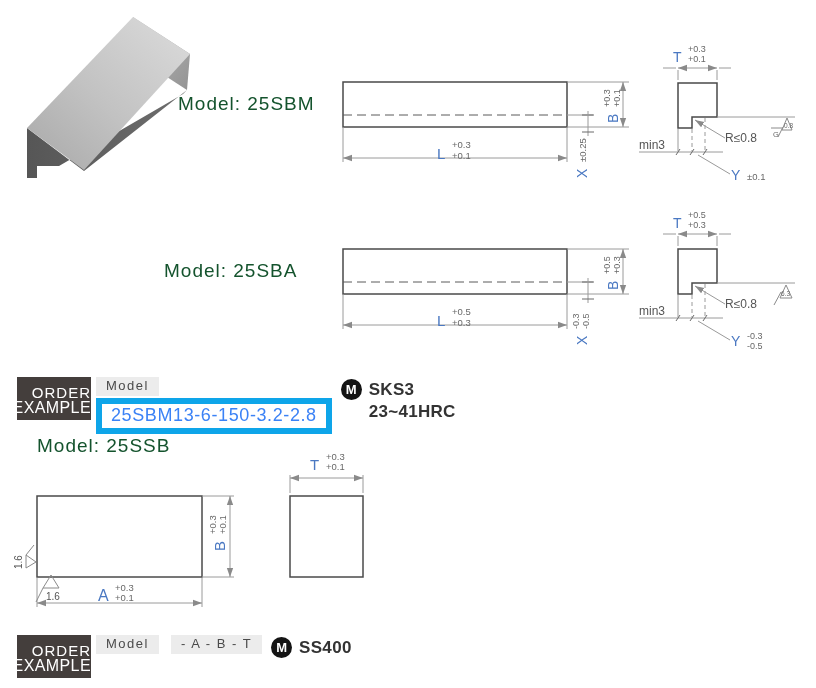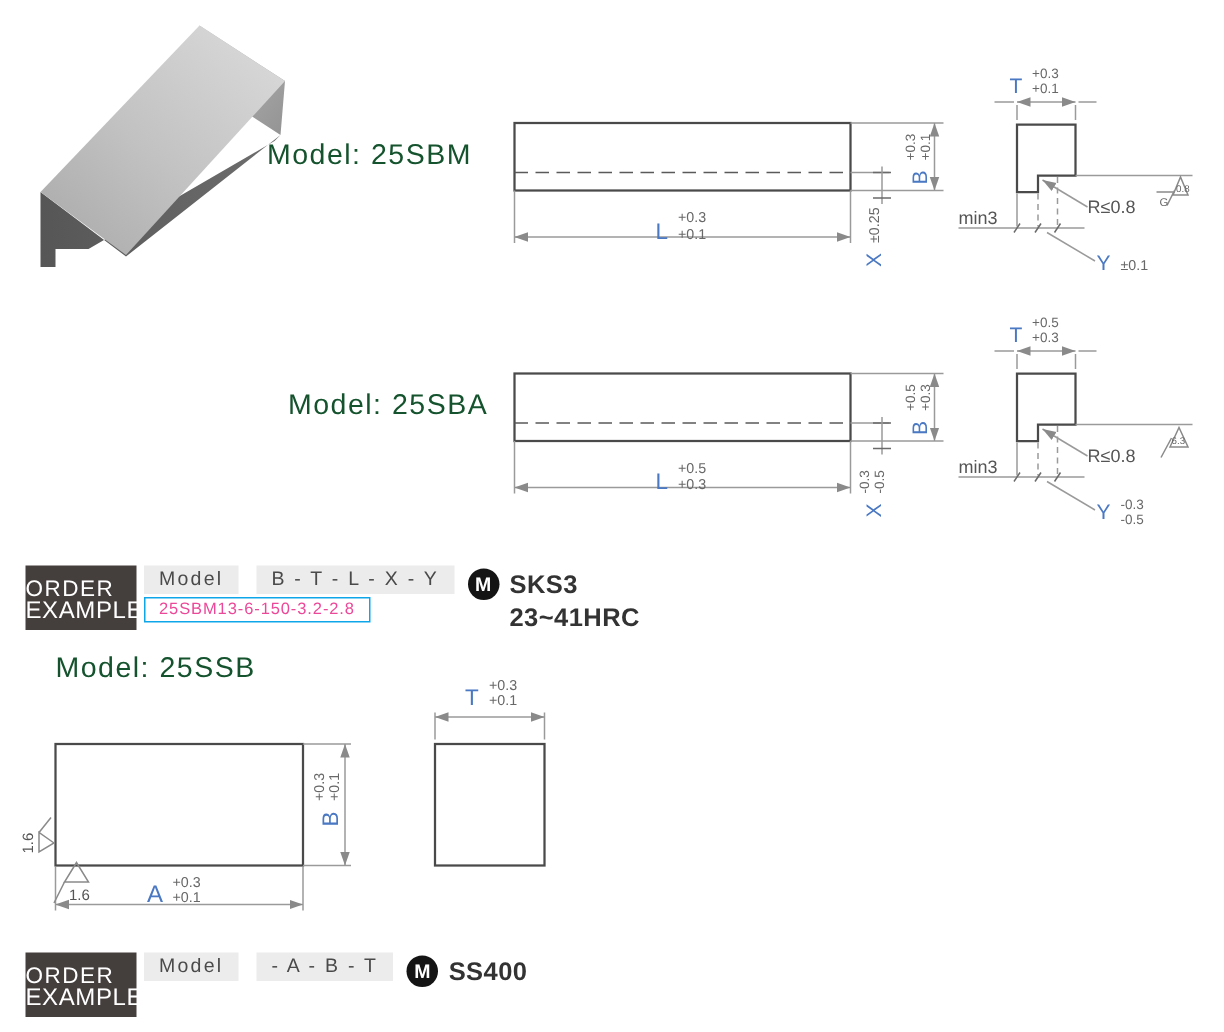--- a/index.html
+++ b/index.html
@@ -11,27 +11,27 @@
   .t-blue{fill:#4a78c2;}
   .t-tol{fill:#686868;}
   .t-dim{fill:#555555;}
   .ln-obj{stroke:#4a4a4a;stroke-width:1.5;fill:#ffffff;}
   .ln-dim{stroke:#9a9a9a;stroke-width:1;fill:none;}
   .ln-center{stroke:#5a5a5a;stroke-width:1;stroke-dasharray:9 5;fill:none;}
   .ln-dash{stroke:#9a9a9a;stroke-width:1;stroke-dasharray:4 3;fill:none;}
   .ln-tick{stroke:#6a6a6a;stroke-width:1;fill:none;}
   .ln-finish{stroke:#8a8a8a;stroke-width:1;fill:none;}
   .order-row{position:absolute;left:17px;display:flex;align-items:flex-start;}
-  .order-badge{background:#443e3c;color:#fff;width:74px;height:43px;display:flex;flex-direction:column;justify-content:center;align-items:flex-start;}
+  .order-badge{background:#443e3c;color:#fff;width:74px;height:43px;display:flex;flex-direction:column;justify-content:center;align-items:flex-end;}
   .order-badge-top{font-size:15px;letter-spacing:1px;line-height:17px;}
   .order-badge-bottom{font-size:16px;letter-spacing:0.4px;line-height:13px;}
   .order-mid{margin-left:5px;display:flex;flex-direction:column;}
   .chip-row{display:flex;gap:12px;height:19px;}
   .chip{background:#ececec;color:#4a4a4a;font-size:13px;padding:1px 10px 2px;letter-spacing:1.5px;white-space:nowrap;}
-  .example-box{margin-top:2px;border:1px solid #0ea5e9;background:#fff;color:#ec4899;font-size:11px;letter-spacing:0.6px;padding:1px 9px 2px;width:fit-content;white-space:nowrap;}
+  .example-box{margin-top:2px;border:6px solid #0ea5e9;background:#fff;color:#3b82f6;font-size:18px;letter-spacing:0.6px;padding:1px 9px 2px;width:fit-content;white-space:nowrap;}
   .brand{display:flex;align-items:flex-start;margin-left:9px;padding-top:2px;}
   .m-disc{width:21px;height:21px;border-radius:50%;background:#141414;color:#fff;font-weight:700;font-size:13px;line-height:21px;text-align:center;display:inline-block;}
   .mat{margin-left:7px;color:#333;font-size:17px;font-weight:600;line-height:1.3;letter-spacing:0.3px;}
 </style>
 </head>
 <body>
 
 <div class="canvas">
 
   <svg width="0" height="0" style="position:absolute" aria-hidden="true">
@@ -124,21 +124,21 @@
     <text x="112" y="142" font-size="9.5" class="t-tol">±0.1</text>
     <g>
       <line x1="136" y1="90" x2="147" y2="90" class="ln-finish"></line>
       <path d="M147,92 L152,80 L157,92 Z" class="ln-finish"></path>
       <line x1="143" y1="99" x2="148" y2="89" class="ln-finish"></line>
       <text x="149" y="90" font-size="6.5" class="t-tol">0.8</text>
       <text x="138" y="99" font-size="7.5" class="t-tol">G</text>
     </g>
   </svg>
 
-  <div class="model-label" style="left:192px;top:260px">Model: 25SBA</div>
+  <div class="model-label" style="left:164px;top:260px">Model: 25SBA</div>
 
   <svg class="abs" style="left:335px;top:237px" width="305" height="132" viewBox="0 0 305 132">
     <g>
       <rect x="8" y="12" width="224" height="45" class="ln-obj"></rect>
       <line x1="8" y1="45" x2="232" y2="45" class="ln-center"></line>
       <line x1="8" y1="57" x2="8" y2="92" class="ln-dim"></line>
       <line x1="232" y1="57" x2="232" y2="92" class="ln-dim"></line>
       <line x1="8" y1="88" x2="232" y2="88" class="ln-dim" marker-start="url(#ah)" marker-end="url(#ah)"></line>
       <line x1="232" y1="45" x2="258" y2="45" class="ln-dim"></line>
       <line x1="247" y1="45" x2="259" y2="45" class="ln-tick"></line>
@@ -198,21 +198,20 @@
   </svg>
 
   <div class="order-row" style="top:377px">
     <div class="order-badge">
       <div class="order-badge-top">ORDER</div>
       <div class="order-badge-bottom">EXAMPLE</div>
     </div>
     <div class="order-mid">
       <div class="chip-row">
         <span class="chip">Model</span>
-        <span class="chip">B - T - L - X - Y</span>
       </div>
       <div class="example-box">25SBM13-6-150-3.2-2.8</div>
     </div>
     <div class="brand">
       <span class="m-disc">M</span>
       <div class="mat">
         <div>SKS3</div>
         <div>23~41HRC</div>
       </div>
     </div>

